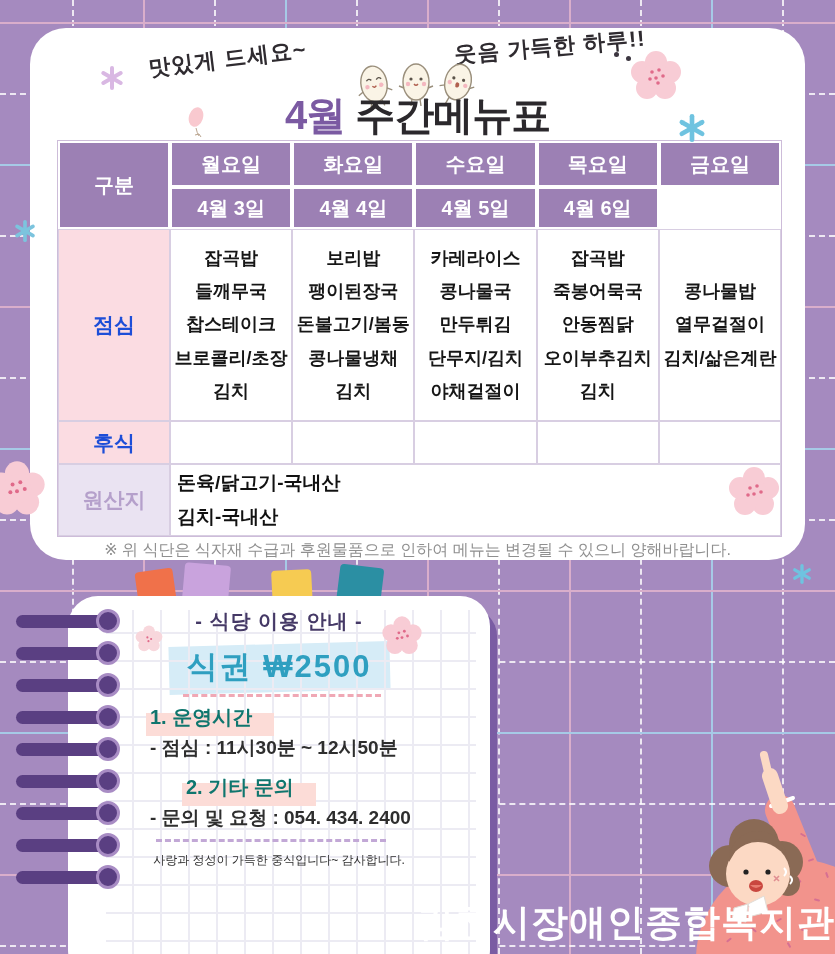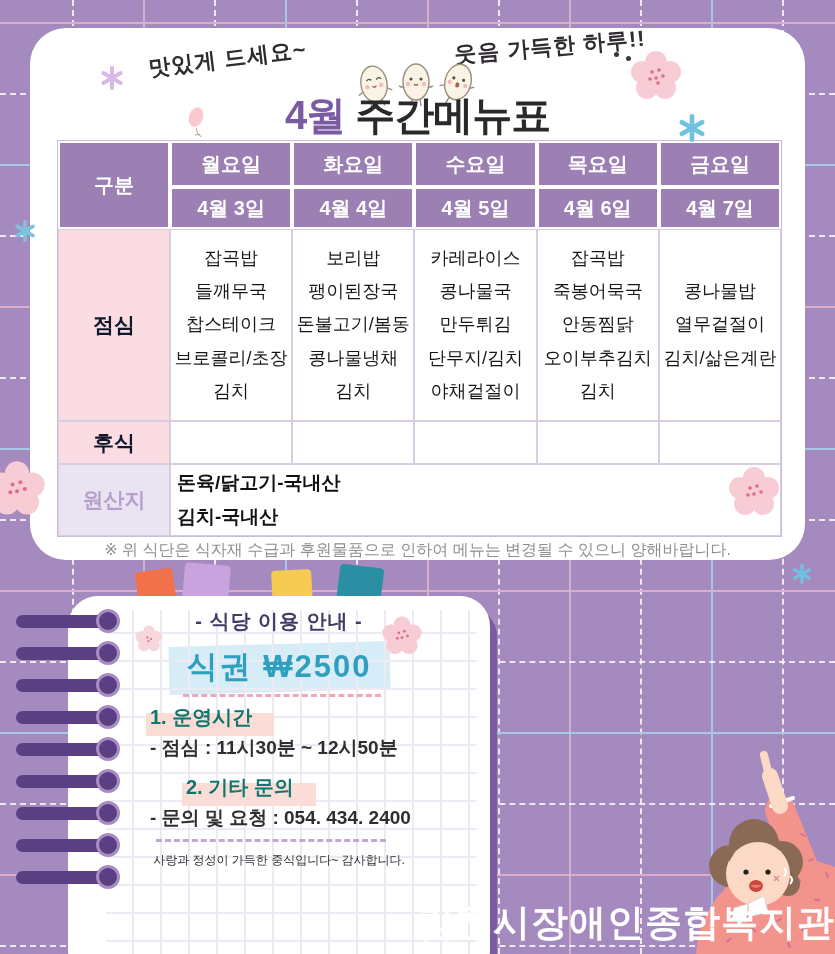--- a/index.html
+++ b/index.html
@@ -30,23 +30,23 @@
   
   .menu-table{position:absolute;left:27px;top:112px;width:723px;display:grid;
     grid-template-columns:112px repeat(5,1fr);
     grid-template-rows:46px 42px 192px 43px 72px;
     border:1px solid #cdbcd9;background:#fff;}
   .cell{display:flex;align-items:center;justify-content:center;}
   .hcell{background:#9c80b4;color:#ffffff;font-weight:700;font-size:20px;border:2px solid #ffffff;}
   .corner{grid-row:1/3;grid-column:1;}
   .bcell{border:1px solid #d8cee2;}
   .row-label{font-weight:700;font-size:21px;}
-  .lab-pink{background:#fbdce2;color:#0f172a;}
+  .lab-pink{background:#fbdce2;color:#1d4ed8;}
   .lab-lav{background:#eae3f2;color:#b5a0cb;}
-  .menu-cell{white-space:pre-line;text-align:center;font-weight:400;font-size:18px;line-height:1.85;color:#161616;}
+  .menu-cell{white-space:pre-line;text-align:center;font-weight:700;font-size:18px;line-height:1.85;color:#161616;}
   .origin-cell{grid-column:2/7;white-space:pre-line;font-weight:700;font-size:19px;line-height:1.8;color:#111;justify-content:flex-start;padding-left:6px;}
 
   
   .dec{position:absolute;z-index:3;}
   .dot{position:absolute;width:5px;height:5px;border-radius:50%;background:#3c3640;z-index:3;}
 
   
   .tab{position:absolute;z-index:1;border-radius:4px;}
   .tab.orange{left:137px;top:570px;width:38px;height:40px;background:#f0714a;transform:rotate(-8deg);}
   .tab.lilac{left:183px;top:564px;width:46px;height:50px;background:#c9a3dd;transform:rotate(5deg);}
@@ -157,21 +157,20 @@
       <div class="cell hcell corner">구분</div>
       <div class="cell hcell" style="grid-row:1;grid-column:3">화요일</div>
       <div class="cell hcell" style="grid-row:1;grid-column:2">월요일</div>
       <div class="cell hcell" style="grid-row:1;grid-column:4">수요일</div>
       <div class="cell hcell" style="grid-row:1;grid-column:5">목요일</div>
       <div class="cell hcell" style="grid-row:1;grid-column:6">금요일</div>
       <div class="cell hcell" style="grid-row:2;grid-column:2">4월 3일</div>
       <div class="cell hcell" style="grid-row:2;grid-column:3">4월 4일</div>
       <div class="cell hcell" style="grid-row:2;grid-column:4">4월 5일</div>
       <div class="cell hcell" style="grid-row:2;grid-column:5">4월 6일</div>
-      <div class="cell hcell" style="grid-row:2;grid-column:6">4월 7일</div>
 
       <div class="cell bcell row-label lab-pink" style="grid-row:3;grid-column:1">점심</div>
       <div class="cell bcell menu-cell" style="grid-row:3;grid-column:2">잡곡밥
 들깨무국
 찹스테이크
 브로콜리/초장
 김치</div>
       <div class="cell bcell menu-cell" style="grid-row:3;grid-column:3">보리밥
 팽이된장국
 돈불고기/봄동

